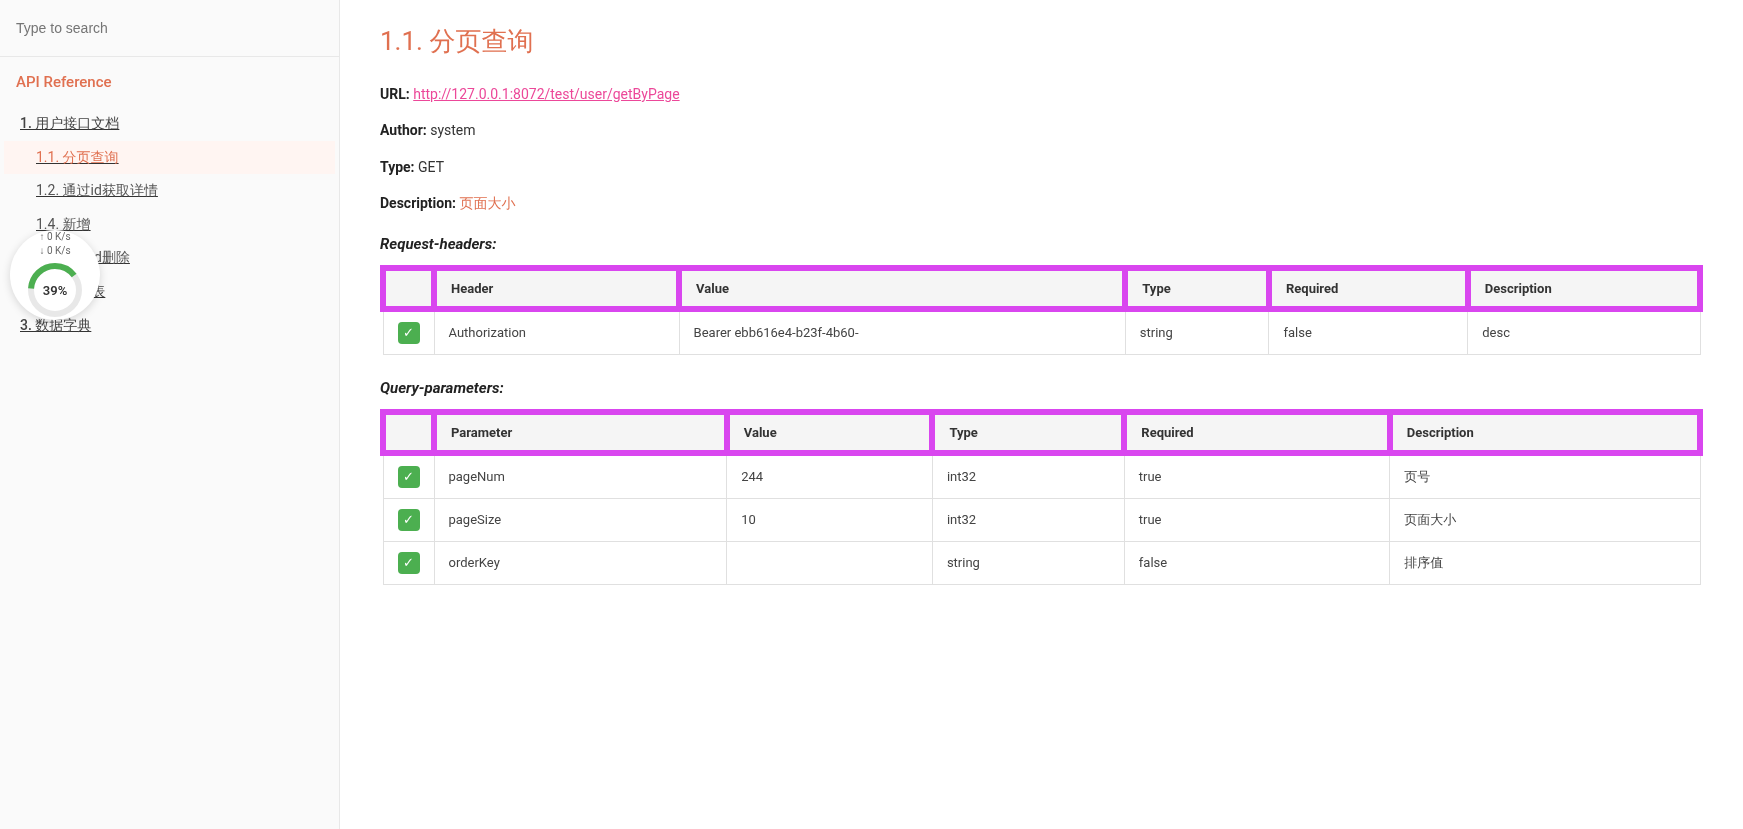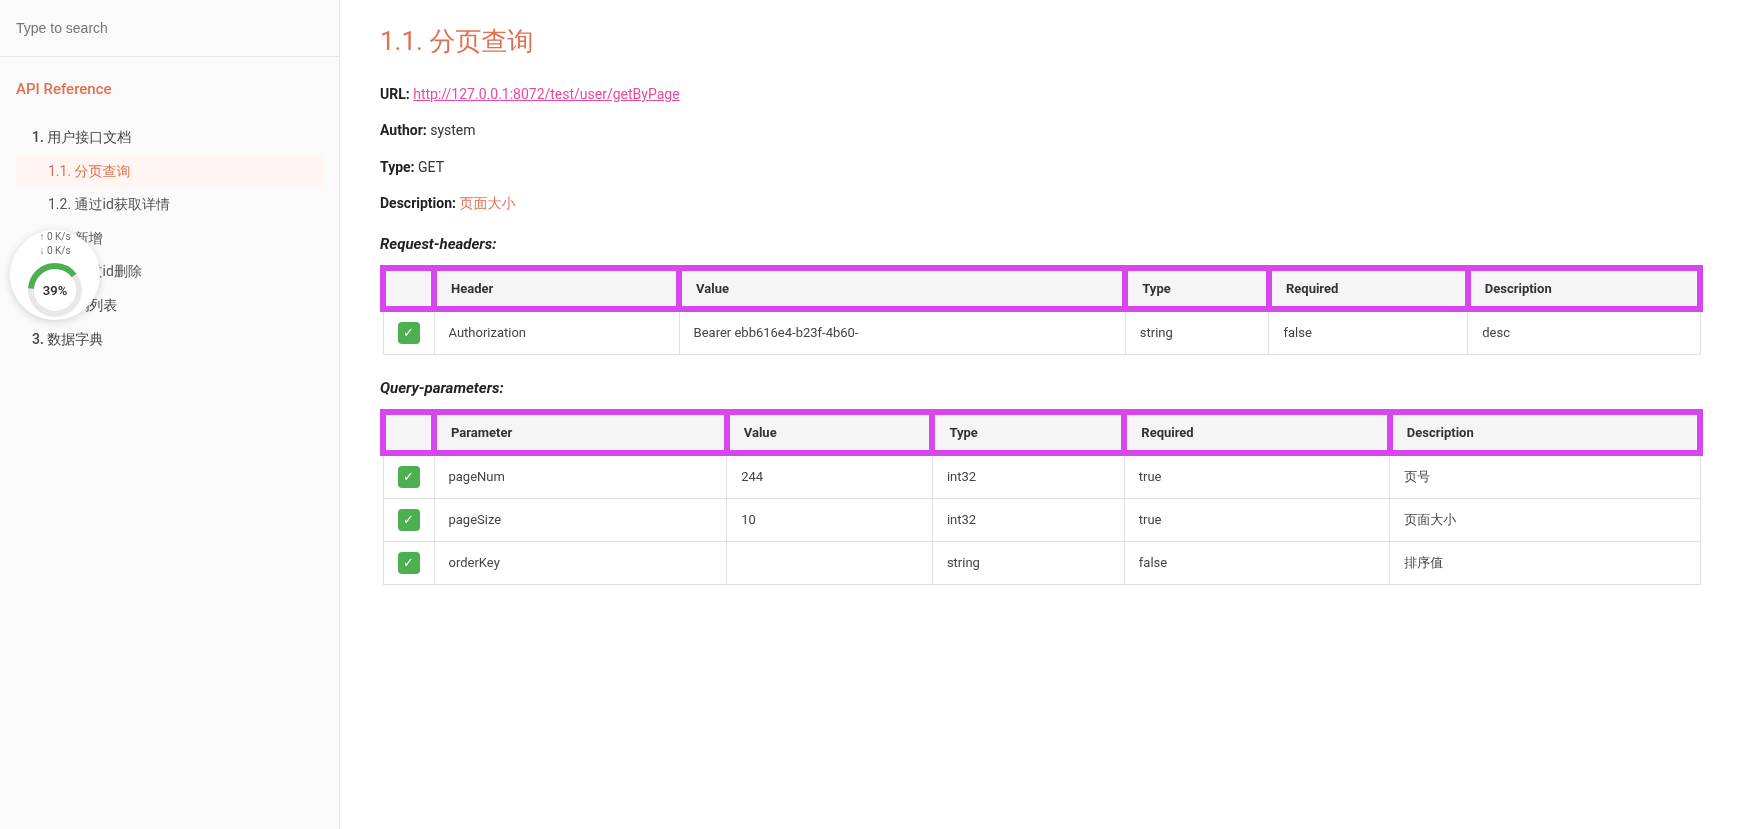--- a/index.html
+++ b/index.html
@@ -16,21 +16,20 @@
     
     .sidebar {
       width: 340px;
       min-width: 340px;
       border-right: 1px solid #e8e8e8;
       display: flex;
       flex-direction: column;
       background: #fafafa;
       height: 100%;
       overflow-y: auto;
-      gap: 7px;
     }
 
     .search-bar {
       padding: 20px 16px;
       border-bottom: 1px solid #e8e8e8;
     }
 
     .search-bar input {
       width: 100%;
       border: none;
@@ -41,21 +40,22 @@
     }
 
     .sidebar-section-title {
       padding: 16px 16px 8px;
       font-size: 15px;
       color: #e07050;
       font-weight: 500;
     }
 
     .sidebar-nav {
-      padding: 8px 16px;
+      padding: 8px 4px;
+      text-decoration: underline;
     }
 
     .nav-item {
       padding: 7px 16px 7px 24px;
       cursor: pointer;
       font-size: 14px;
       color: #555;
       line-height: 1.4;
     }
 

